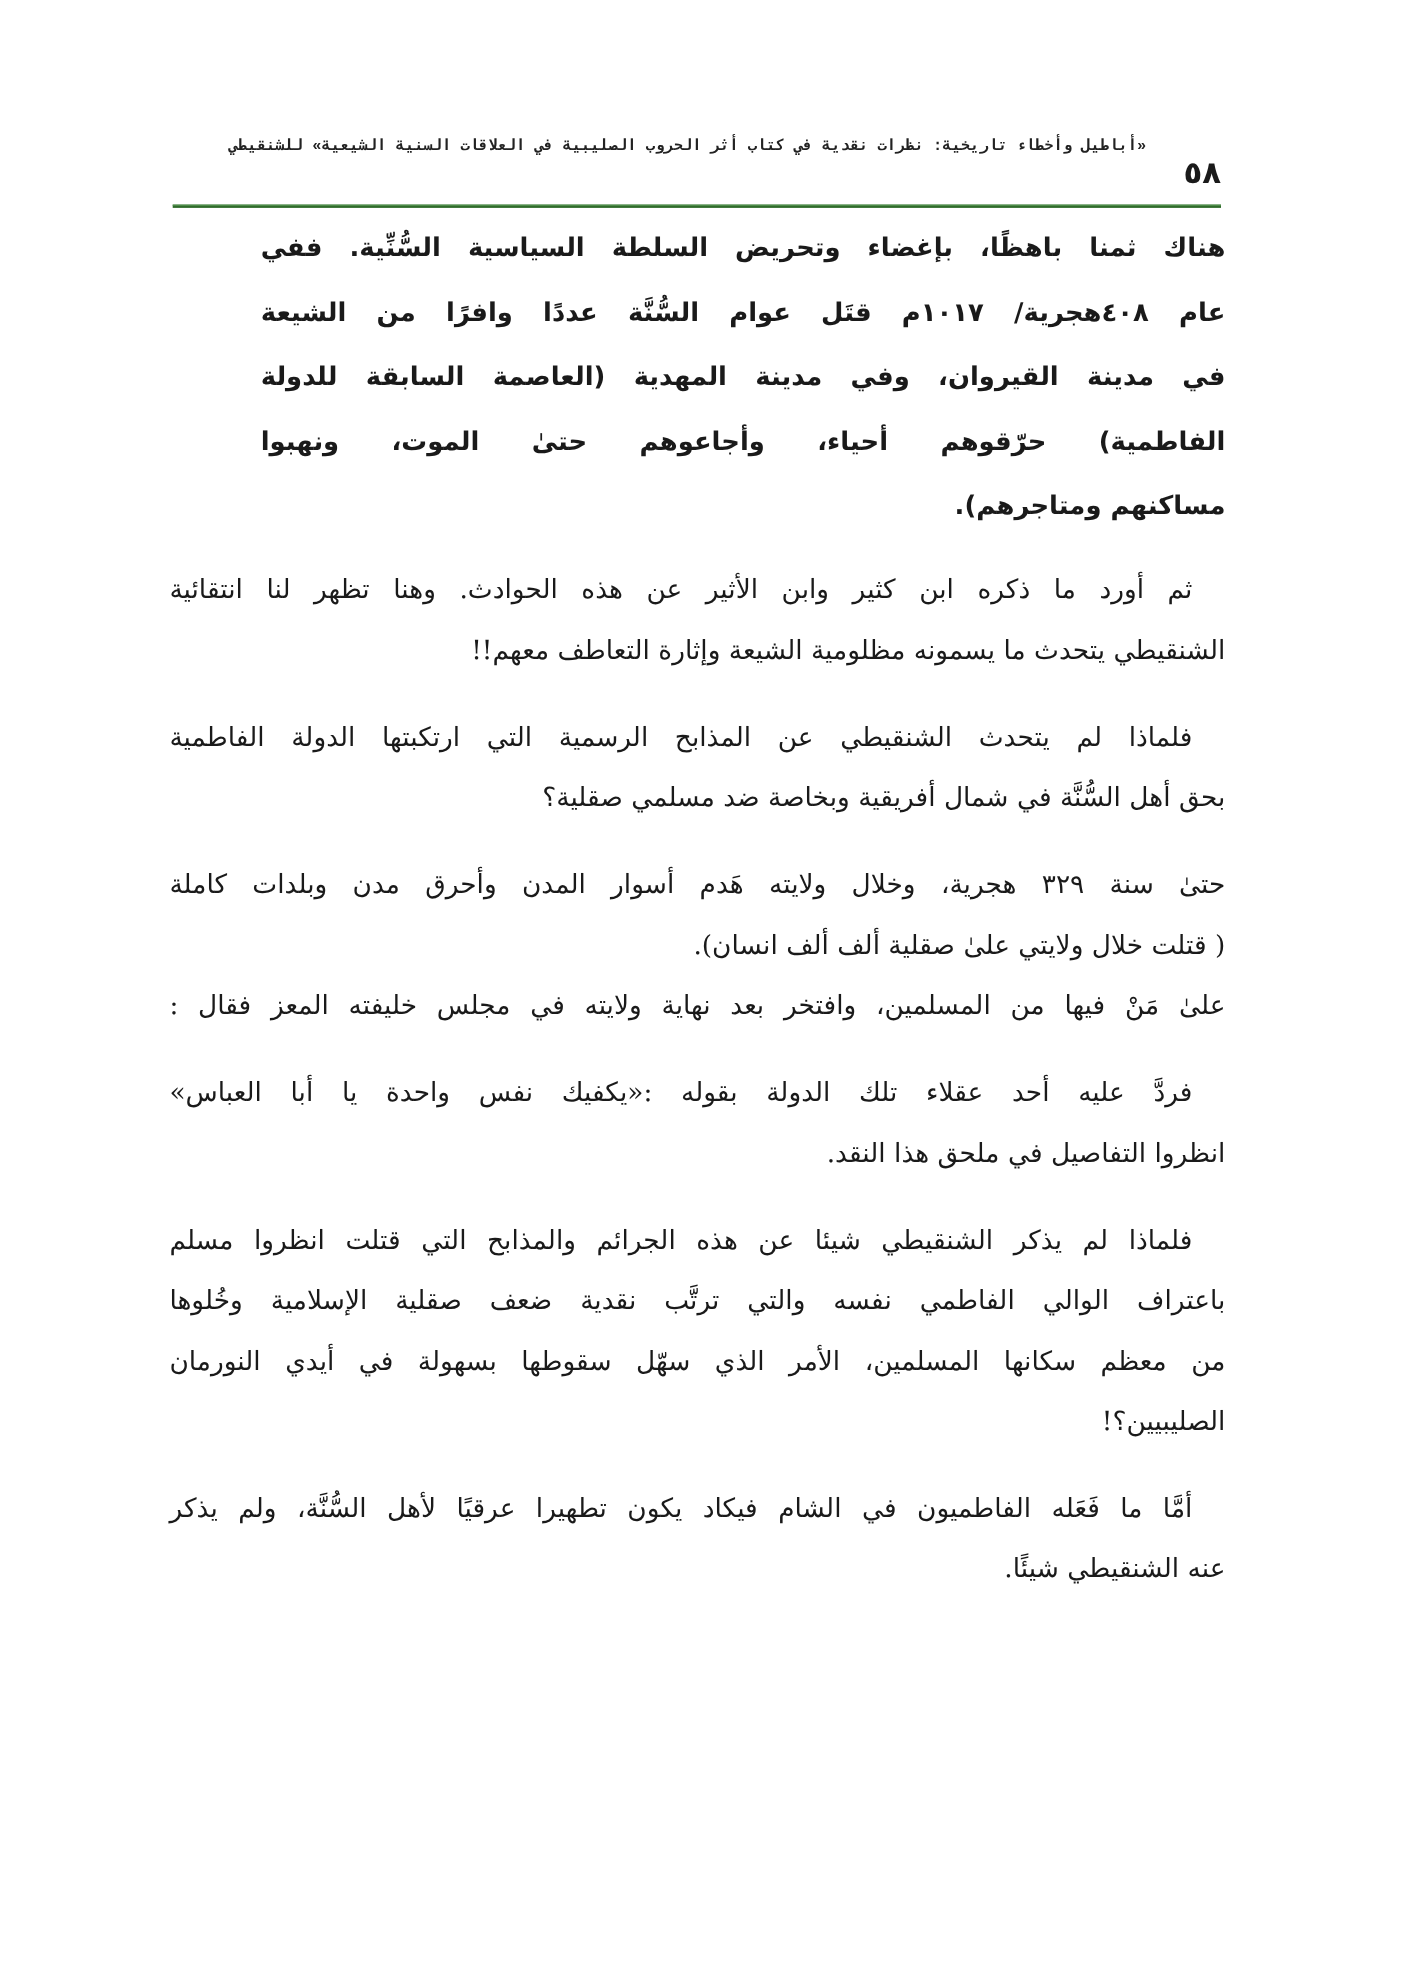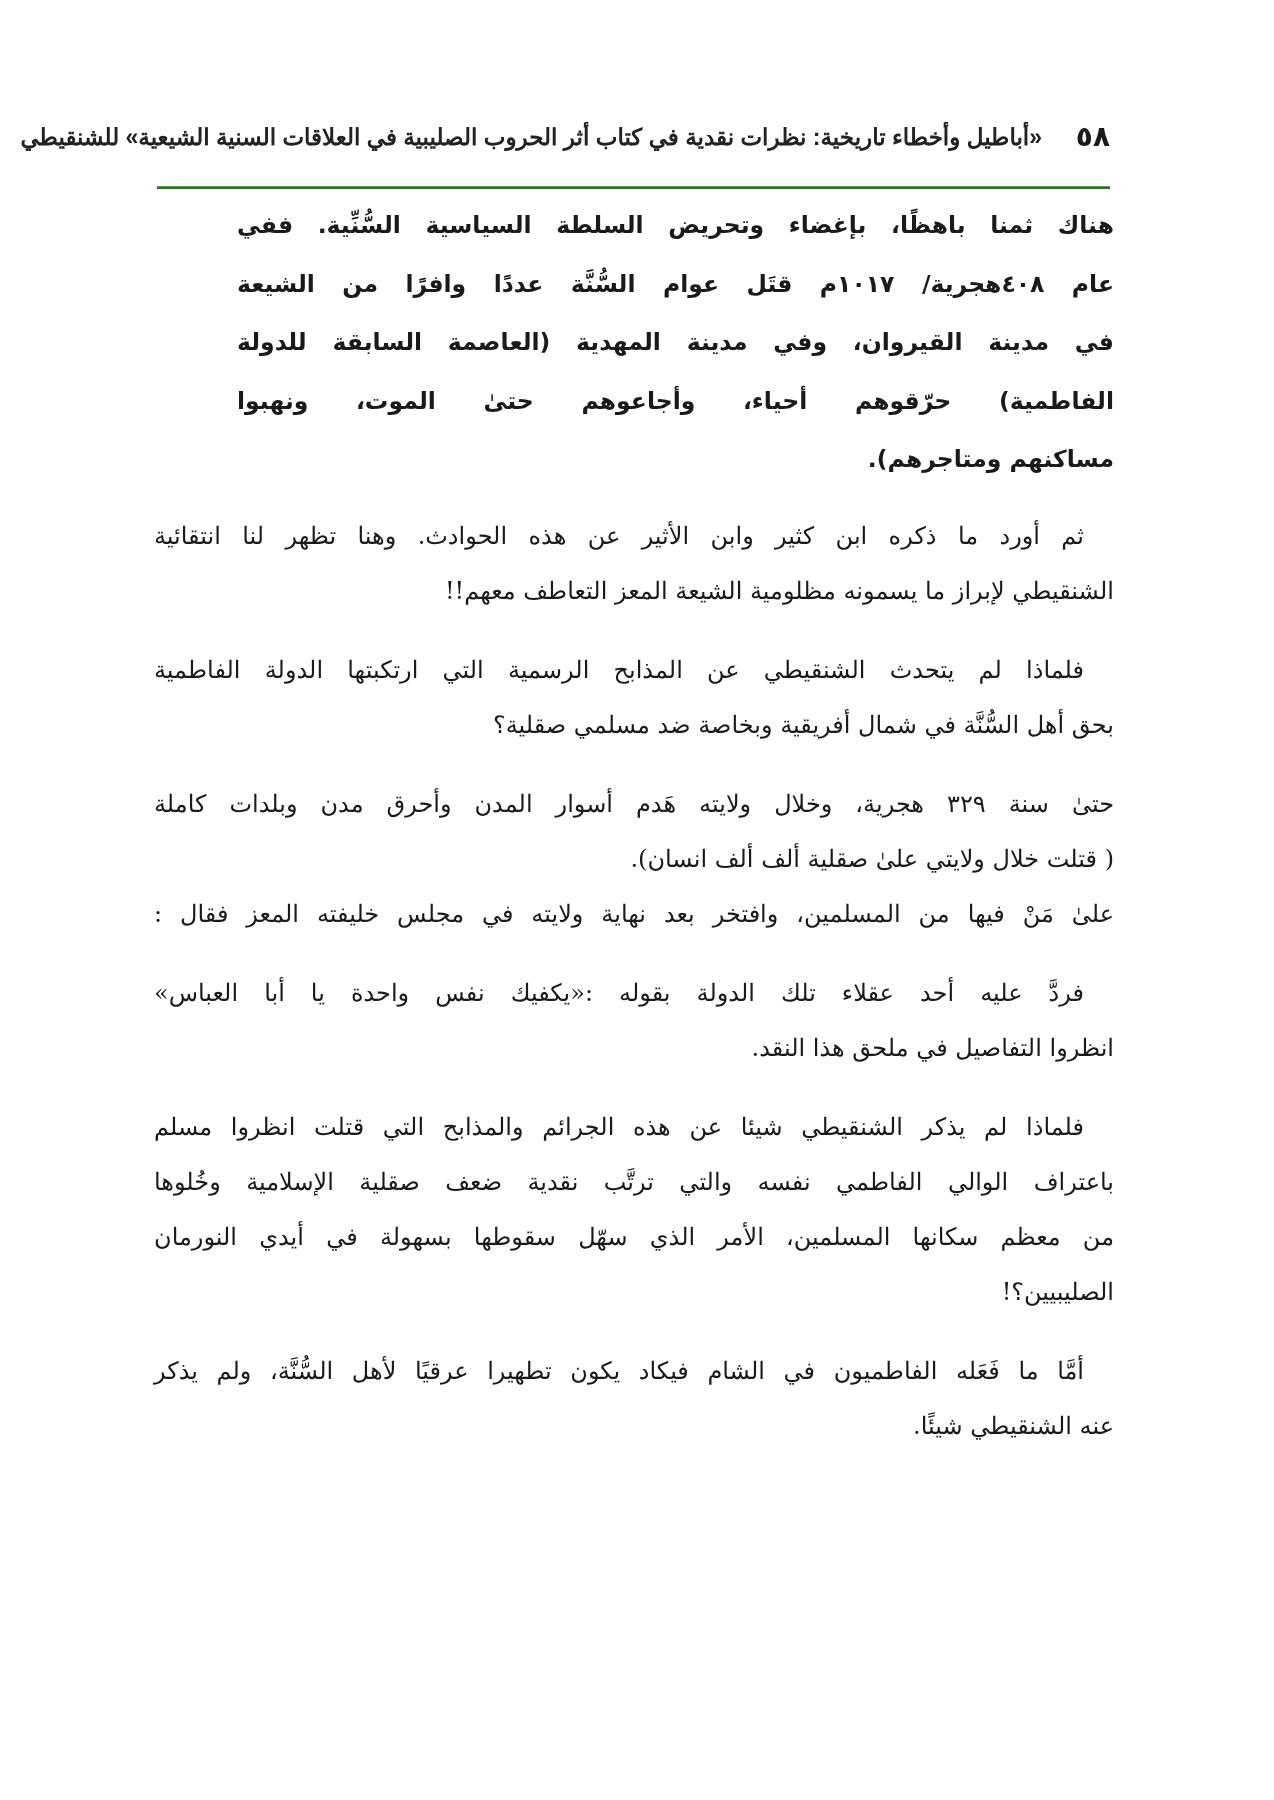--- a/index.html
+++ b/index.html
@@ -19,35 +19,35 @@
       position: absolute;
       left: 157px;
       top: 118px;
       width: 953px;
       height: 40px;
       direction: rtl;
     }
     .page-number {
       position: absolute;
       right: 0;
-      top: 2px;
+      top: 22px;
       font-size: 28px;
       font-weight: bold;
       color: #1a1a1a;
       font-family: "DejaVu Sans", sans-serif;
     }
     .running-title {
       position: absolute;
       right: 68px;
       top: 6px;
-      font-size: 23px;
+      font-size: 14px;
       font-weight: bold;
       color: #222;
       white-space: nowrap;
-      font-family: Liberation Sans, sans-serif;
+      font-family: Liberation Mono, monospace;
     }
     .header-rule {
       position: absolute;
       left: 157px;
       top: 186px;
       width: 953px;
       height: 3px;
       background: #2f6b2b;
       border-top: 1px solid #5c9a58;
       box-sizing: border-box;
@@ -104,21 +104,21 @@
   <blockquote class="quote">
     <span class="line">هناك ثمنا باهظًا، بإغضاء وتحريض السلطة السياسية السُّنِّية. ففي</span>
     <span class="line">عام ٤٠٨هجرية/ ١٠١٧م قتَل عوام السُّنَّة عددًا وافرًا من الشيعة</span>
     <span class="line">في مدينة القيروان، وفي مدينة المهدية (العاصمة السابقة للدولة</span>
     <span class="line">الفاطمية) حرّقوهم أحياء، وأجاعوهم حتىٰ الموت، ونهبوا</span>
     <span class="line last">مساكنهم ومتاجرهم).</span>
   </blockquote>
 
   <p class="para">
     <span class="line first">ثم أورد ما ذكره ابن كثير وابن الأثير عن هذه الحوادث. وهنا تظهر لنا انتقائية</span>
-    <span class="line last">الشنقيطي لإبراز ما يسمونه مظلومية الشيعة المعز التعاطف معهم!!</span>
+    <span class="line last">الشنقيطي يتحدث ما يسمونه مظلومية الشيعة وإثارة التعاطف معهم!!</span>
   </p>
 
   <p class="para">
     <span class="line first">فلماذا لم يتحدث الشنقيطي عن المذابح الرسمية التي ارتكبتها الدولة الفاطمية</span>
     <span class="line last">بحق أهل السُّنَّة في شمال أفريقية وبخاصة ضد مسلمي صقلية؟</span>
   </p>
 
   <p class="para">
     <span class="line">حتىٰ سنة ٣٢٩ هجرية، وخلال ولايته هَدم أسوار المدن وأحرق مدن وبلدات كاملة</span>
     <span class="line last">( قتلت خلال ولايتي علىٰ صقلية ألف ألف انسان).</span>

